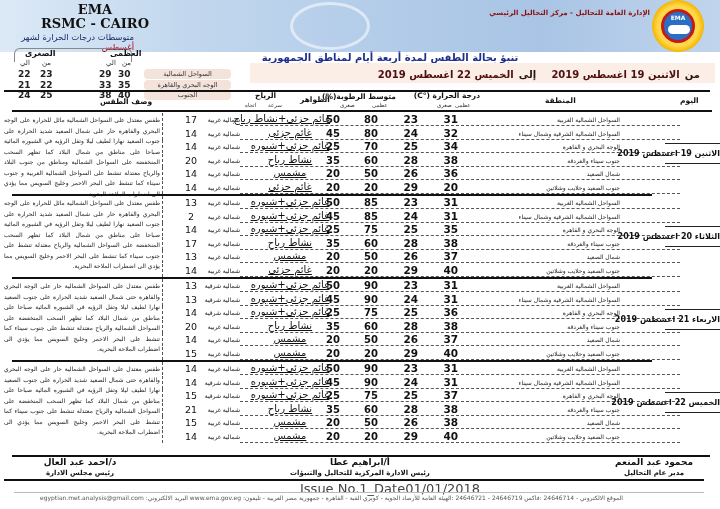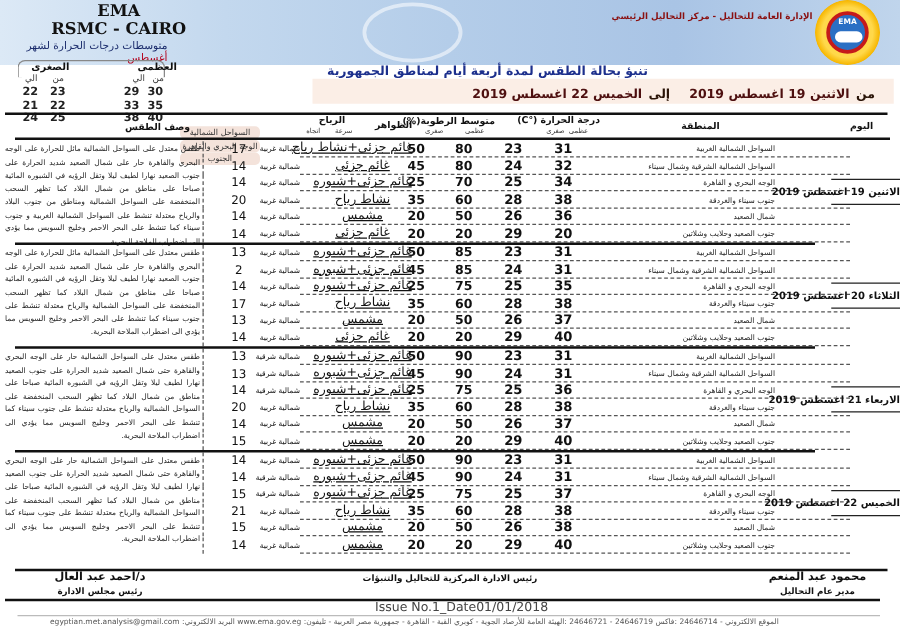--- a/index.html
+++ b/index.html
@@ -36,21 +36,21 @@
   .date-bar span { font-size: 10px; font-weight: bold; color: #2a1408; line-height: 20px; }
   .date-bar .hl { color: #4d0f0f; }
 
   
   .avg-box { position: absolute; left: 14px; top: 48px; width: 118px; height: 14px; border: 1px solid #888; border-bottom: none; border-radius: 6px 6px 0 0; }
   .avg-table { position: absolute; left: 10px; top: 48px; width: 190px; font-size: 8px; }
   .avg-hdr { position: absolute; font-weight: bold; font-size: 8px; }
   .avg-sub { position: absolute; font-size: 7px; color: #333; }
   .avg-row { position: absolute; left: 0; height: 11px; width: 200px; }
   .avg-row .num { position: absolute; top: 0; font-size: 9px; color: #222; font-weight: bold; }
-  .avg-row .rg { position: absolute; left: 134px; width: 64px; height: 10px; border-radius: 4px; background: #f4e3db; font-size: 6.5px; text-align: center; line-height: 10px; direction: rtl; color: #333; margin-top: 32px; }
+  .avg-row .rg { position: absolute; left: 134px; width: 87px; height: 10px; border-radius: 4px; background: #f4e3db; font-size: 6.5px; text-align: center; line-height: 10px; direction: rtl; color: #333; }
 
   .rule-thick { position: absolute; height: 2px; background: #111; }
   .rule-thin { position: absolute; height: 1px; background: #111; }
 
   
   .th { position: absolute; font-size: 7.5px; font-weight: bold; color: #111; direction: rtl; white-space: nowrap; }
   .ths { position: absolute; font-size: 5.5px; color: #333; direction: rtl; white-space: nowrap; }
 
   
   .day-block { position: absolute; left: 0; width: 720px; }
@@ -65,21 +65,21 @@
   .row .wdir { position: absolute; left: -40px; width: 40px; text-align: right; font-size: 6px; direction: rtl; line-height: 13px; }
   .row .cellsep { position: absolute; left: -78px; top: 0; height: 13px; border-left: 1px dashed #555; }
 
   .day-label { position: absolute; left: 665px; width: 55px; font-size: 8px; font-weight: bold; direction: rtl; text-align: center; border-top: 1px solid #222; border-bottom: 1px solid #222; padding: 5px 0; white-space: nowrap; }
   .desc { position: absolute; left: 4px; width: 156px; font-size: 6px; line-height: 10.5px; direction: rtl; text-align: justify; color: #222; }
 
   
   .sig { position: absolute; direction: rtl; text-align: center; white-space: nowrap; }
   .sig .n { font-size: 9px; font-weight: bold; }
   .sig .t { font-size: 7px; font-weight: bold; margin-top: 2px; }
-  .issue { position: absolute; left: 300px; top: 481px; font-size: 10px; color: #444; white-space: nowrap; }
+  .issue { position: absolute; left: 300px; top: 481px; font-size: 13px; color: #444; white-space: nowrap; }
   .contact { position: absolute; left: 40px; top: 494px; width: 680px; font-size: 6px; color: #555; white-space: nowrap; }
 </style>
 </head>
 <body>
 
 <div class="banner">
   <div class="glow"></div>
 </div>
 <div class="ema-left">
   <div class="l1">EMA</div>
@@ -444,20 +444,21 @@
       <div class="rule-thick" style="left: 12px; top: -2px; width: 640px;"></div>
     </div>
   </div>
 
 <div class="rule-thick" style="left:12px;top:455px;width:698px;"></div>
 <div class="sig" style="left:604px;top:457px;width:100px;">
   <div class="n">محمود عبد المنعم</div>
   <div class="t">مدير عام التحاليل</div>
 </div>
 <div class="sig" style="left:280px;top:457px;width:160px;">
+  <div class="n">أ/ابراهيم عطا</div>
   <div class="t">رئيس الادارة المركزية للتحاليل والتنبؤات</div>
 </div>
 <div class="sig" style="left:20px;top:457px;width:120px;">
   <div class="n">د/احمد عبد العال</div>
   <div class="t">رئيس مجلس الادارة</div>
 </div>
 <div class="rule-thin" style="left:4px;top:479px;width:700px;height:2px;"></div>
 <div class="issue">Issue No.1_Date01/01/2018</div>
 <div class="rule-thin" style="left:14px;top:492px;width:690px;background:#bbb;"></div>
 <div class="contact">egyptian.met.analysis@gmail.com :البريد الالكتروني www.ema.gov.eg :الموقع الالكتروني - 24646714 :فاكس 24646719 - 24646721 :الهيئة العامة للأرصاد الجوية - كوبري القبة - القاهرة - جمهورية مصر العربية - تليفون</div>

